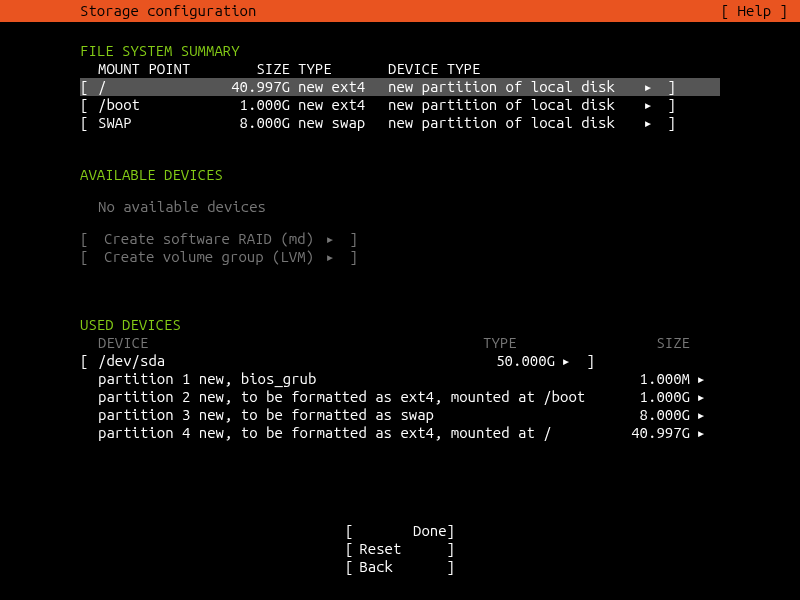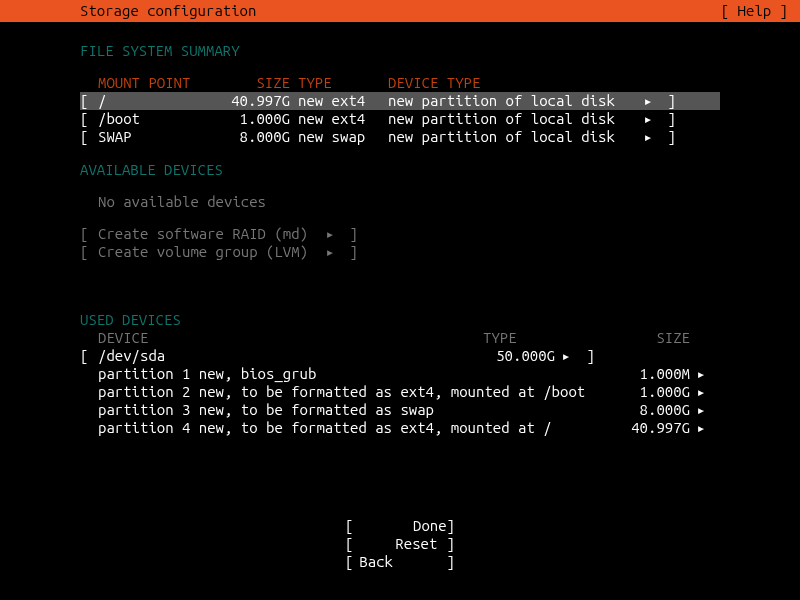--- a/index.html
+++ b/index.html
@@ -19,45 +19,44 @@
       display: flex;
       justify-content: space-between;
       align-items: center;
       padding: 0 12px 0 80px;
       color: #000000;
     }
     .content {
       padding: 8px 80px 0 80px;
     }
     .section-title {
-      color: #0f766e;
+      color: #84cc16;
       margin-top: 14px;
     }
     .section-title.first { margin-top: 12px; }
     .cols-line {
-      color: #c2410c;
-      margin-top: 14px;
+      color: #ffffff;
       display: flex;
     }
     .fs-row {
       display: flex;
       align-items: center;
       color: #fff;
     }
     .fs-row.selected { background: #555; }
     .bracket { width: 18px; display:inline-block; }
     .bracket-r { width: 18px; display:inline-block; text-align:right; }
     .c-mount { width: 110px; display:inline-block; padding-left: 0; }
     .c-size  { width: 90px; display:inline-block; text-align:right; padding-right:8px; }
     .c-type  { width: 90px; display:inline-block; }
     .c-dtype { width: 250px; display:inline-block; }
     .tri { display:inline-block; width: 20px; text-align:center; }
     .no-avail { color:#777; margin-top:14px; padding-left:18px; }
     .option-row { color:#777; display:flex; align-items:center; }
-    .option-create { width: 222px; display:inline-block; }
+    .option-create { width: 222px; display:inline-block;text-align:center; }
     .used-cols { color:#777; display:flex; }
     .u-device { width: 385px; display:inline-block; }
     .u-type   { width: 135px; display:inline-block; }
     .u-size   { width: 72px;  display:inline-block; text-align:right; }
     .u-tri    { width: 22px;  display:inline-block; text-align:center; }
     .used-row { color:#fff; display:flex; align-items:center; }
     .used-part { padding-left:18px; }
     .action-block {
       margin-top: 80px;
       display:flex;
@@ -112,21 +111,21 @@
   <div class="fs-row">
     <span class="bracket">[</span>
     <span class="c-mount">SWAP</span>
     <span class="c-size">8.000G</span>
     <span class="c-type">new swap</span>
     <span class="c-dtype">new partition of local disk</span>
     <span class="tri">▸</span>
     <span class="bracket-r">]</span>
   </div>
 
-  <div class="section-title" style="margin-top:15px;">AVAILABLE DEVICES</div>
+  <div class="section-title" style="margin-top:34px;">AVAILABLE DEVICES</div>
   <div class="no-avail">No available devices</div>
 
   <div style="height:14px;"></div>
   <div class="option-row">
     <span class="bracket">[</span>
     <span class="option-create">Create software RAID (md)</span>
     <span class="tri">▸</span>
     <span class="bracket-r">]</span>
   </div>
   <div class="option-row">
@@ -174,21 +173,21 @@
   </div>
 
   <div class="action-block">
     <div class="action-row">
       <span>[</span>
       <span style="flex:1;text-align:right;padding-left:6px;">Done</span>
       <span>]</span>
     </div>
     <div class="action-row">
       <span>[</span>
-      <span style="flex:1;text-align:left;padding-left:6px;margin-left:36px;">Reset</span>
+      <span style="flex:1;text-align:left;padding-left:6px;">Reset</span>
       <span>]</span>
     </div>
     <div class="action-row">
       <span>[</span>
       <span style="flex:1;text-align:left;padding-left:6px;">Back</span>
       <span>]</span>
     </div>
   </div>
 
 </div>

